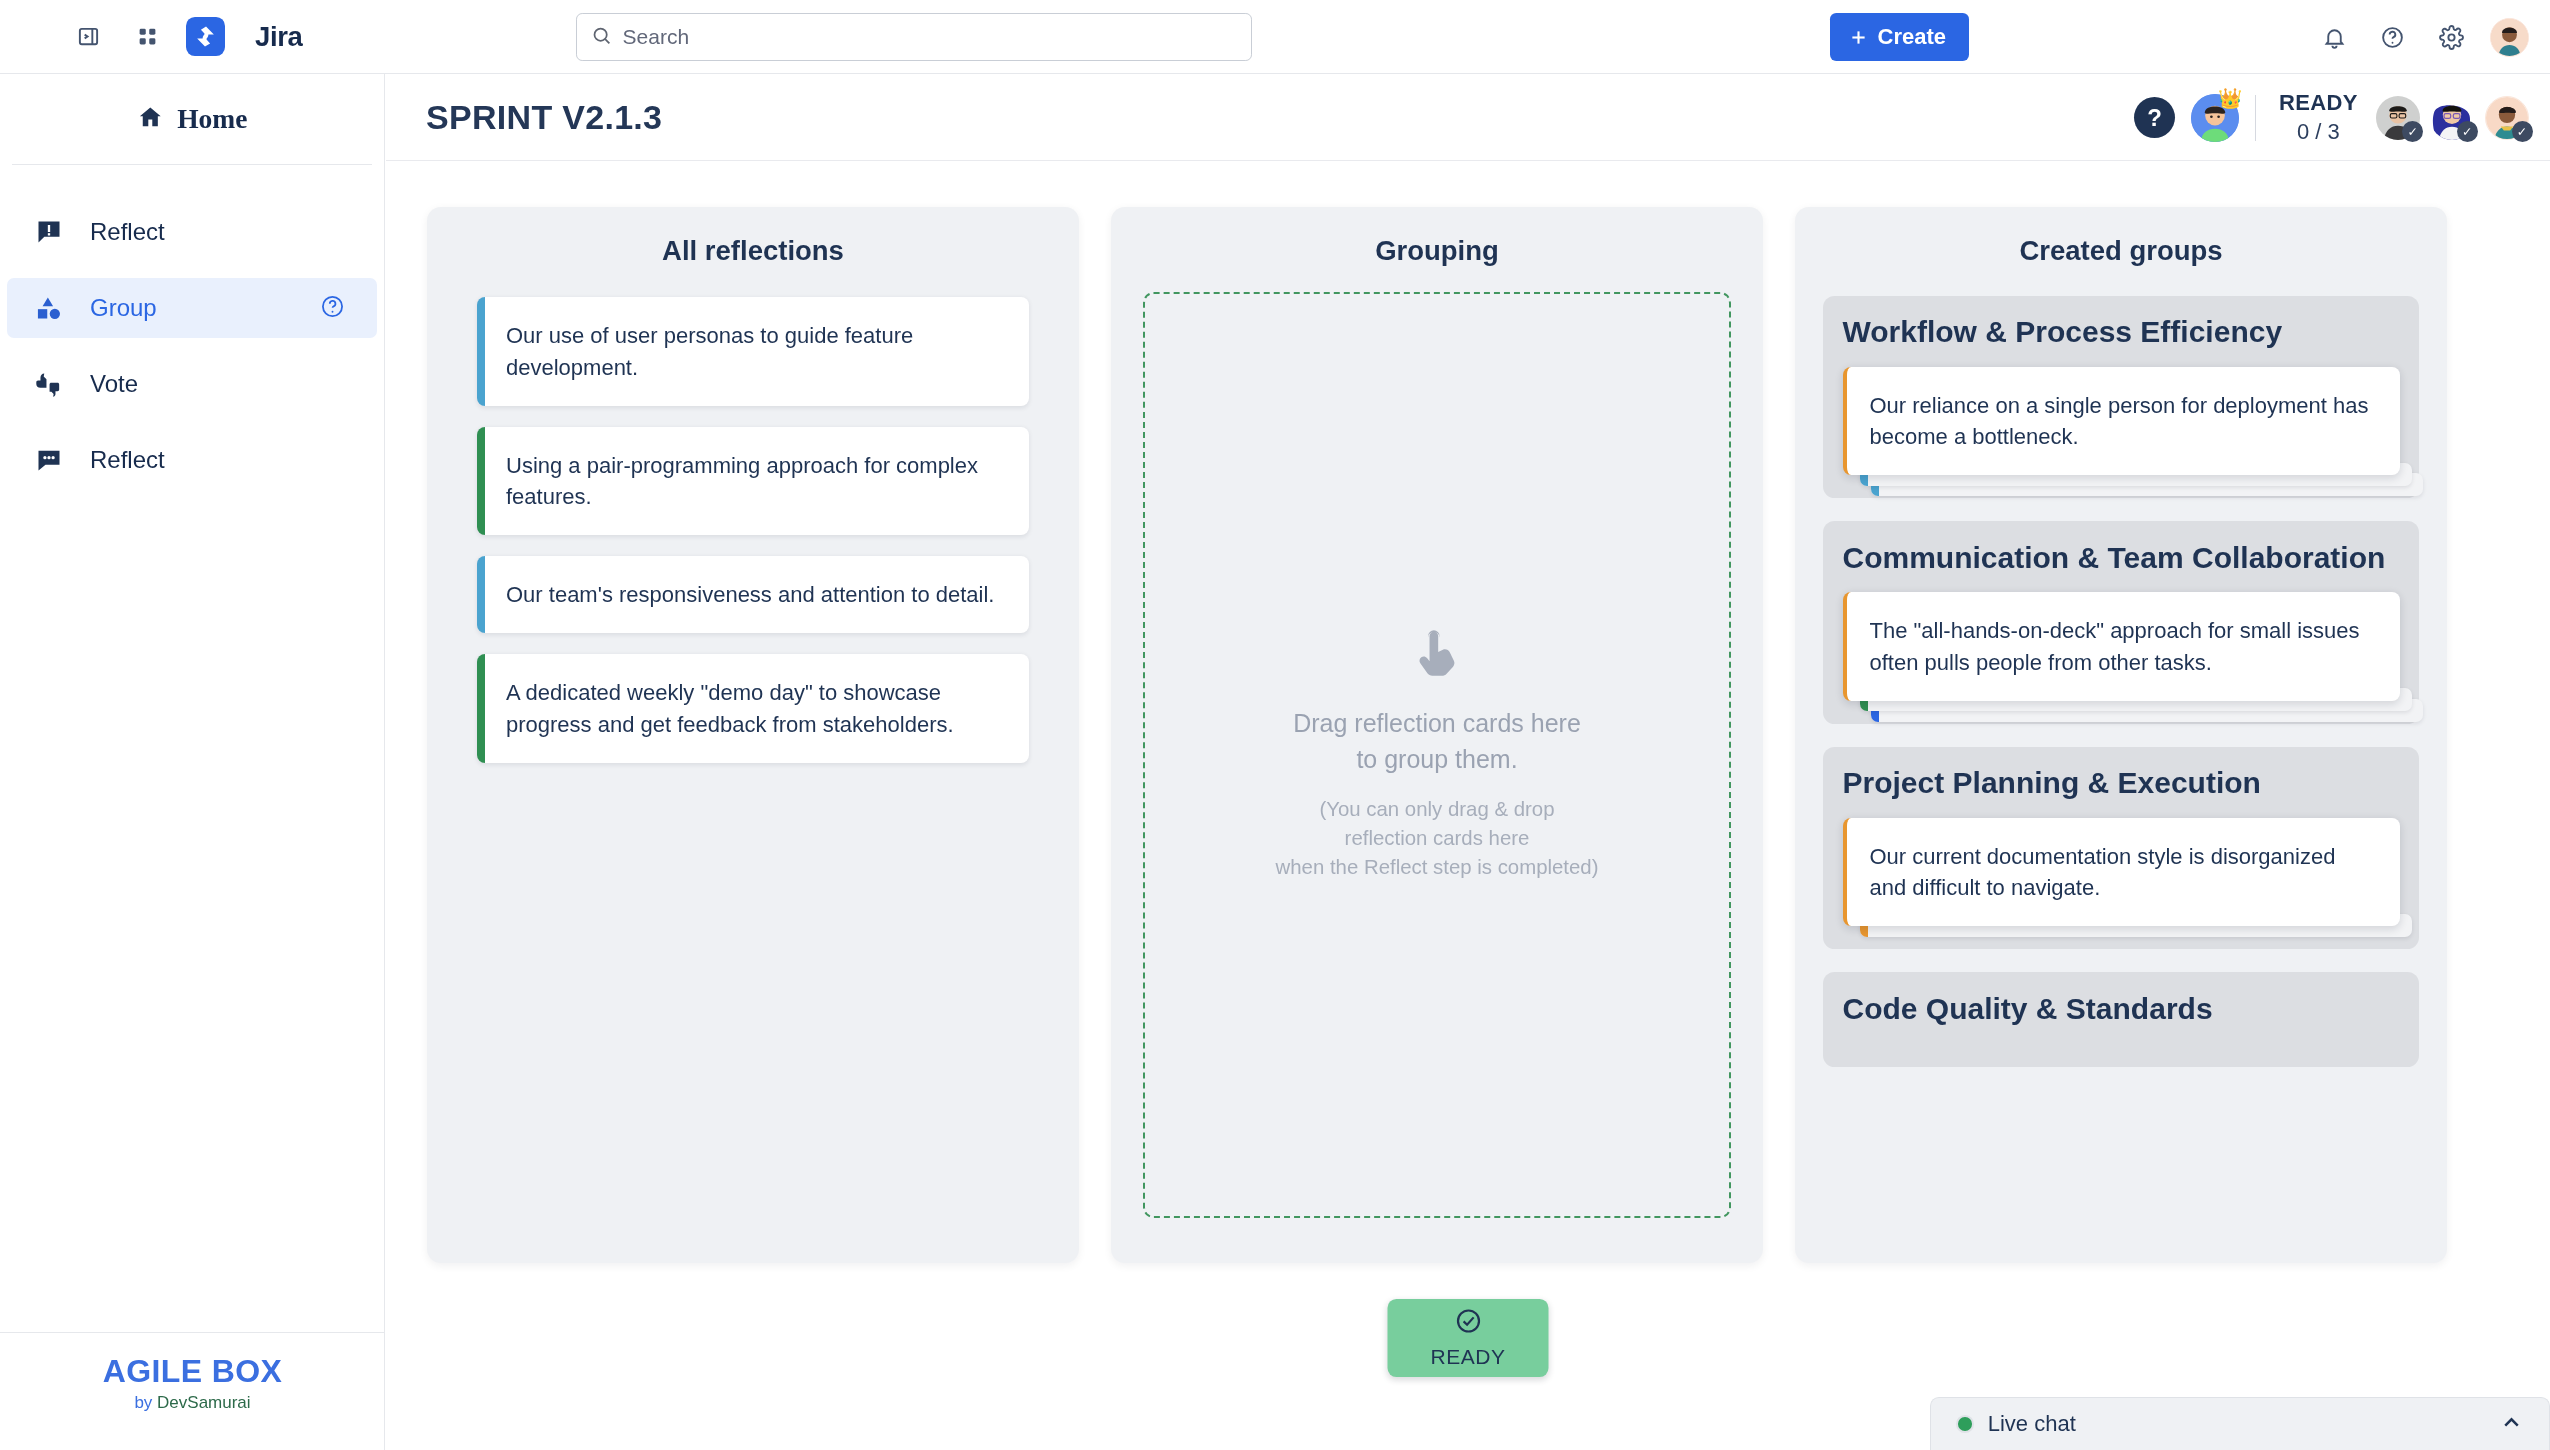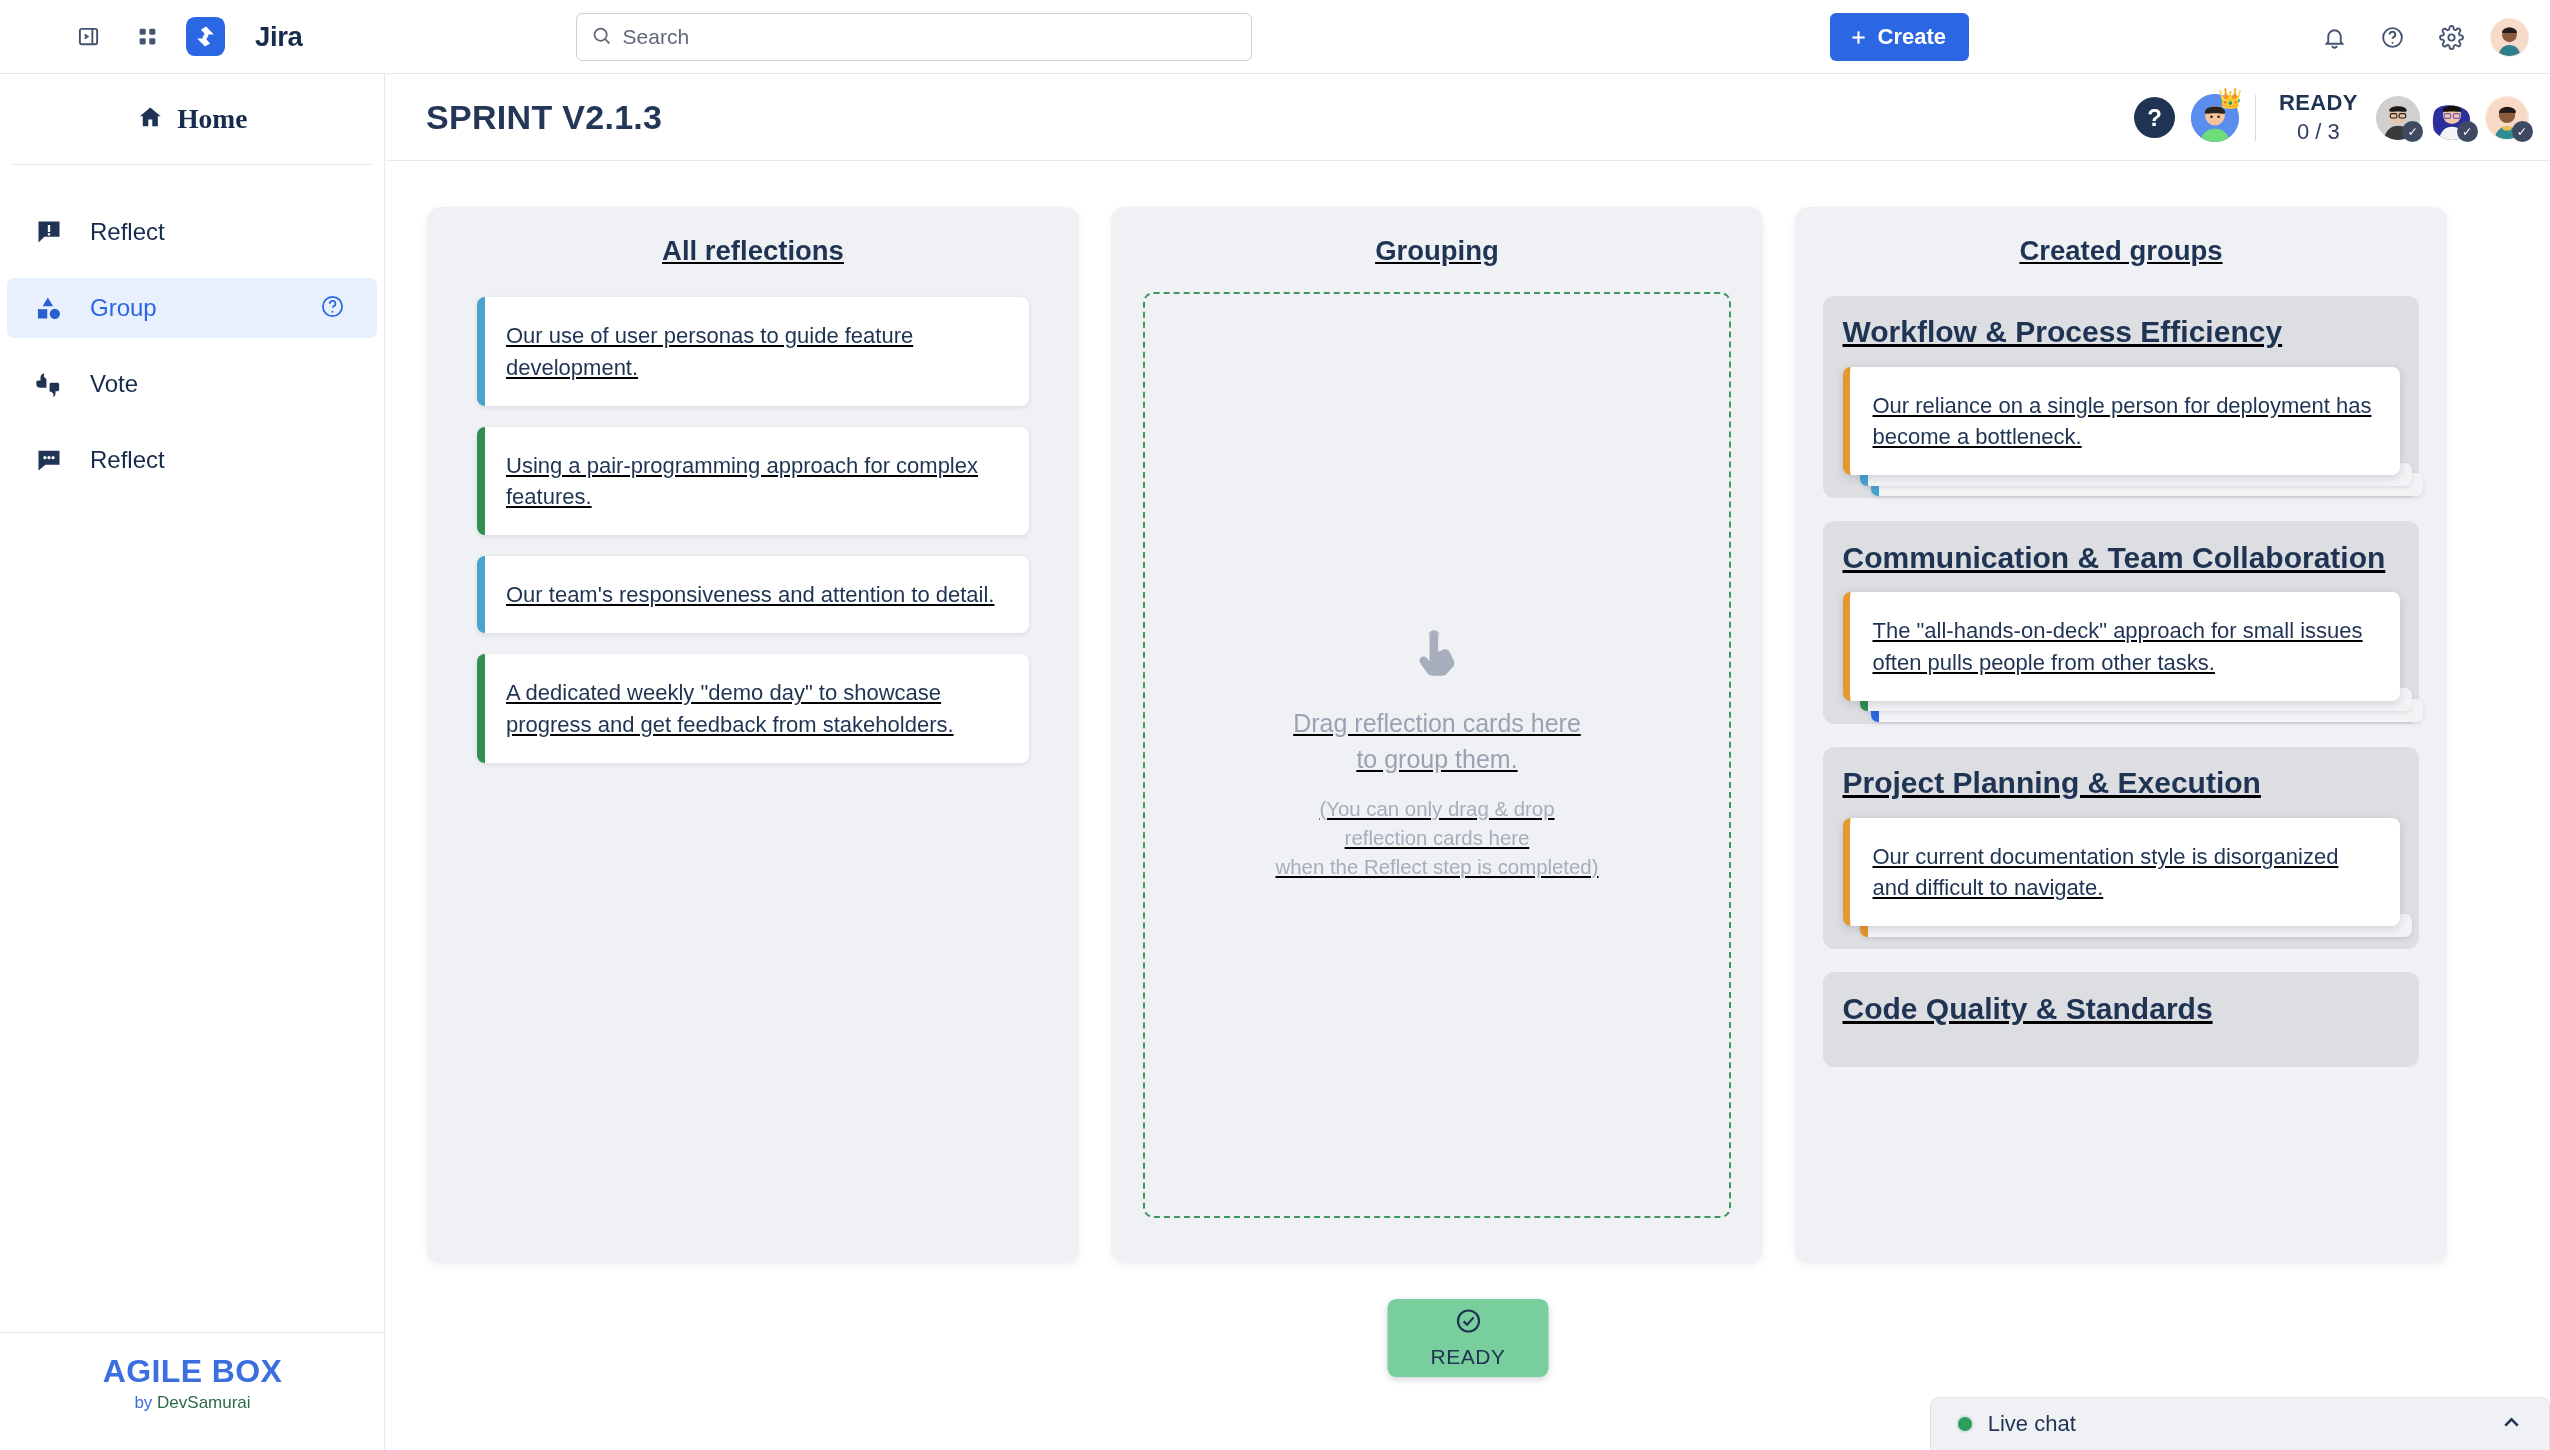--- a/index.html
+++ b/index.html
@@ -135,21 +135,20 @@
   }
 
   
   .board {
     position: absolute; top: 87px; left: 0; right: 0; bottom: 0;
     padding: 46px 41px 0 41px; display: flex; gap: 32px; align-items: flex-start;
   }
   .panel {
     background: #eff1f4; border-radius: 14px;
     box-shadow: 0 2.7px 8.9px rgba(16,24,40,0.06);
-    text-decoration: underline;
   }
   .panel-title {
     text-align: center; font-size: 27.5px; font-weight: 700; color: #1f3353;
     padding: 28px 0 25px 0;
   }
   .p1 { width: 652px; height: 1056px; }
   .p2 { width: 652px; height: 1056px; }
   .p3 { width: 652px; height: 1056px; }
 
   
@@ -188,21 +187,21 @@
     box-shadow: 0 1.8px 4.4px rgba(16,24,40,0.10);
   }
   .stack .under .tab {
     position: absolute; left: 0; top: 0; width: 8px; height: 100%;
     border-radius: 7px 0 0 7px;
   }
   .stack .u1 { bottom: -10.6px; }
   .stack .u2 { bottom: -21px; left: 28px; right: -23px; }
   .top-card {
     position: relative; background: #fff; border-radius: 8px;
-    border-left: 7px solid #0f172a; padding: 23px 23px;
+    border-left: 4px solid #0f172a; padding: 23px 23px;
     box-shadow: 0 2.7px 8px rgba(16,24,40,0.14);
     font-size: 22px; line-height: 1.42; color: #1f3353; z-index: 3;
   }
 
   
   .ready-btn {
     position: absolute; left: 50%; transform: translateX(-50%);
     bottom: 73px; width: 161px; height: 78px; border-radius: 8.9px;
     background: #78ce9d; border: none; cursor: pointer;
     display: flex; flex-direction: column; align-items: center; justify-content: center;

